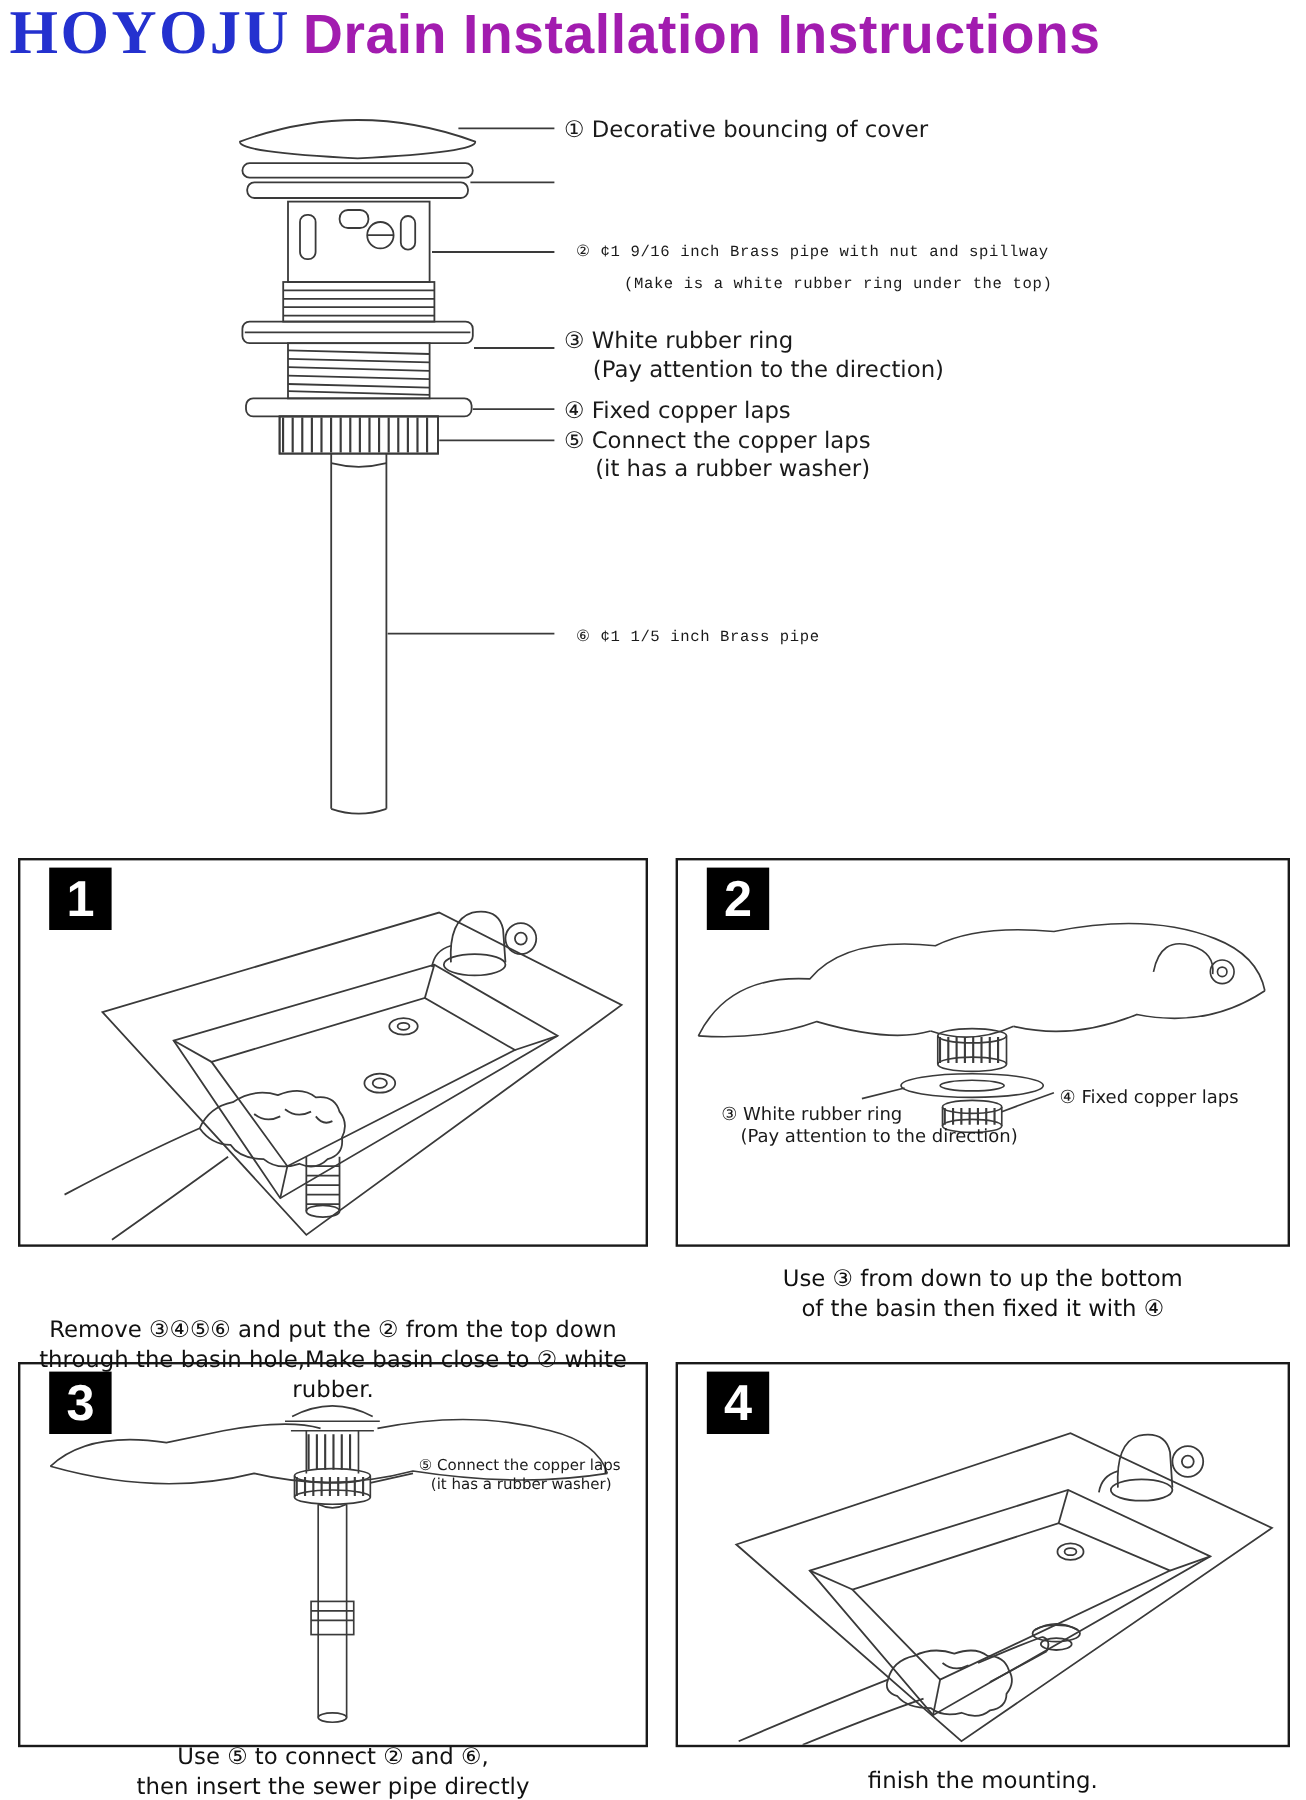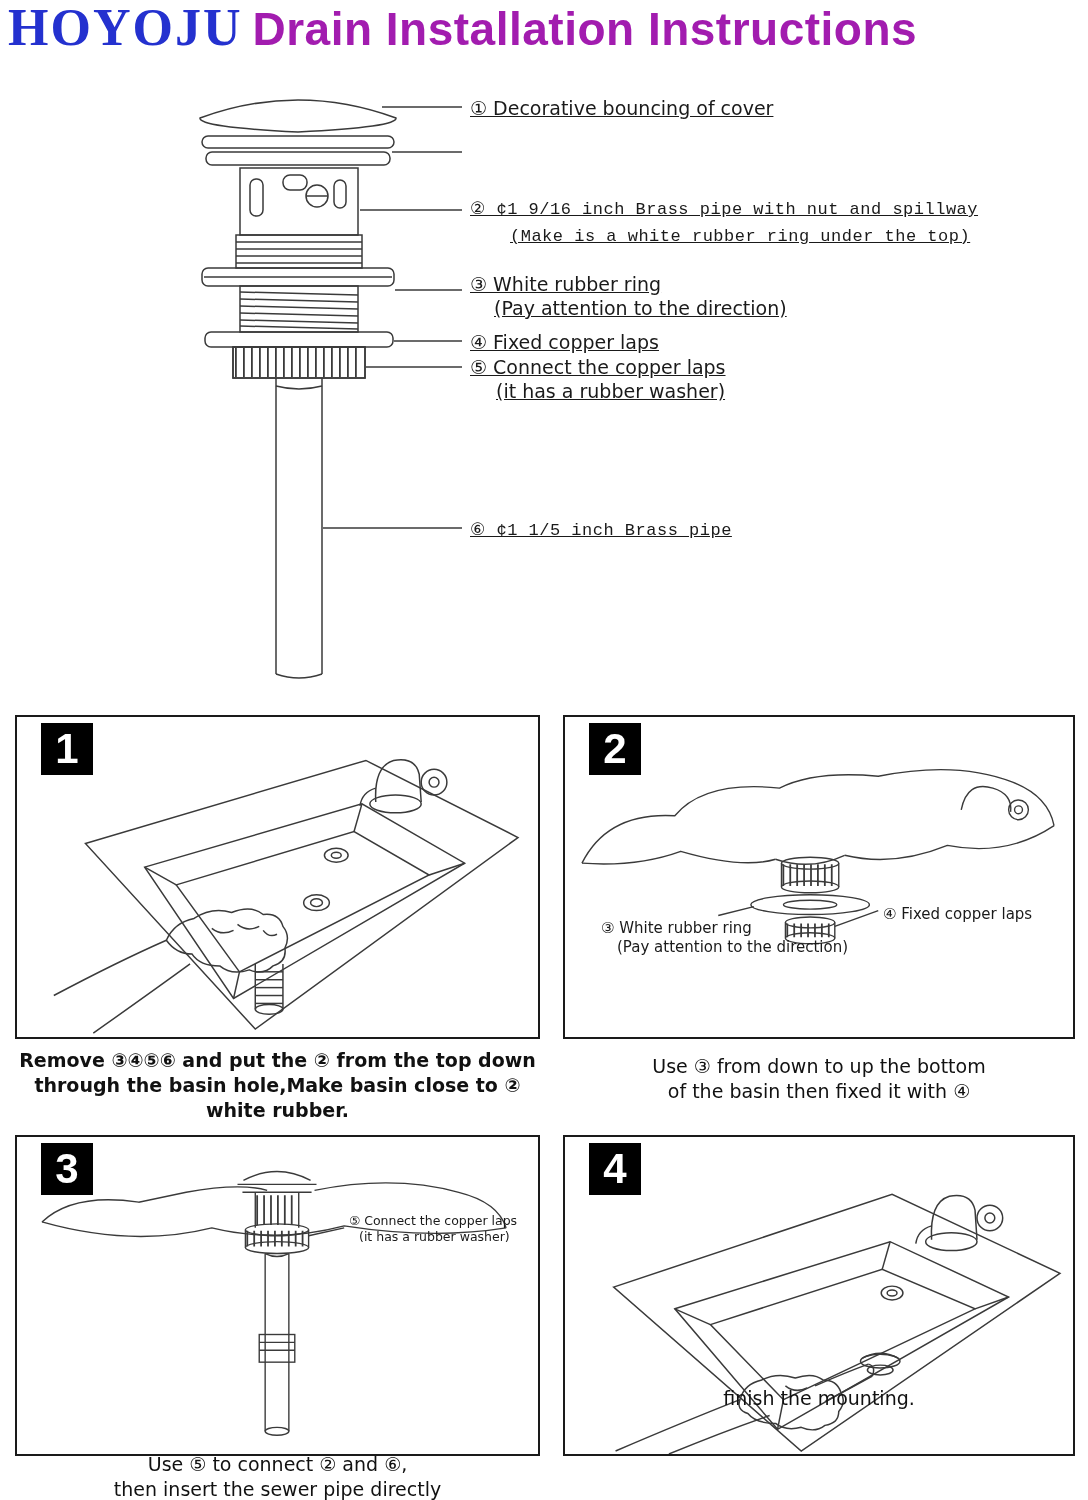--- a/index.html
+++ b/index.html
@@ -9,22 +9,22 @@
     font-family:"DejaVu Sans","Liberation Sans",sans-serif; color:#141414;
   }
   
   .header { position:absolute; left:8px; top:-2px; display:flex; align-items:baseline; gap:10px; white-space:nowrap; }
   .brand { font-family:"Liberation Serif","DejaVu Serif",serif; font-weight:bold; font-size:52px; letter-spacing:2px; color:#2431cf; }
   .title { font-family:"Liberation Sans","DejaVu Sans",sans-serif; font-weight:bold; font-size:46px; color:#a21caf; letter-spacing:0.5px; }
 
   
   .diagram-svg { position:absolute; left:0; top:80px; width:1088px; height:620px; }
 
-  .callout { position:absolute; font-size:19px; line-height:24px; color:#1a1a1a; white-space:nowrap;text-decoration:underline; }
-  .callout.mono { font-family:"Liberation Mono","DejaVu Sans",monospace; font-size:17px; letter-spacing:0.5px; line-height:27px; }
+  .callout { position:absolute; font-size:19px; line-height:24px; color:#1a1a1a; white-space:nowrap; }
+  .callout.mono { font-family:"Liberation Mono","DejaVu Sans",monospace; font-size:13px; letter-spacing:0.5px; line-height:27px;margin-left:10px; }
   .c1 { left:470px; top:96px; }
   .cnote { left:470px; top:142px; }
   .c2 { left:470px; top:196px; }
   .c3 { left:470px; top:272px; }
   .c4 { left:470px; top:330px; }
   .c5 { left:470px; top:355px; }
   .c6 { left:470px; top:517px; }
   .red { color:#d22c1e; }
   .ind24 { padding-left:24px; }
   .ind26 { padding-left:26px; }
@@ -45,24 +45,24 @@
   .plabel { position:absolute; font-size:15px; line-height:19px; color:#1a1a1a; white-space:nowrap; z-index:2; }
   .plabel.small { font-size:12.5px; line-height:16px; }
   .lbl-laps { left:318px; top:188px; }
   .lbl-ring { left:36px; top:202px; }
   .lbl-connect { left:332px; top:76px; }
   .ind16 { padding-left:16px; }
   .ind10 { padding-left:10px; }
 
   
   .caption { position:absolute; text-align:center; font-size:19px; line-height:25px; color:#111; }
-  .cap1 { left:15px;  top:1048px; width:525px;font-weight:bold; }
+  .cap1 { left:15px;  top:1096px; width:525px; }
   .cap2 { left:563px; top:1054px; width:512px; }
   .cap3 { left:15px;  top:1452px; width:525px; }
-  .cap4 { left:563px; top:1386px; width:512px; }
+  .cap4 { left:563px; top:1472px; width:512px; }
 </style>
 </head>
 <body>
 
 <div class="page">
 
   <div class="header">
     <span class="brand">HOYOJU</span>
     <span class="title">Drain Installation Instructions</span>
   </div>

